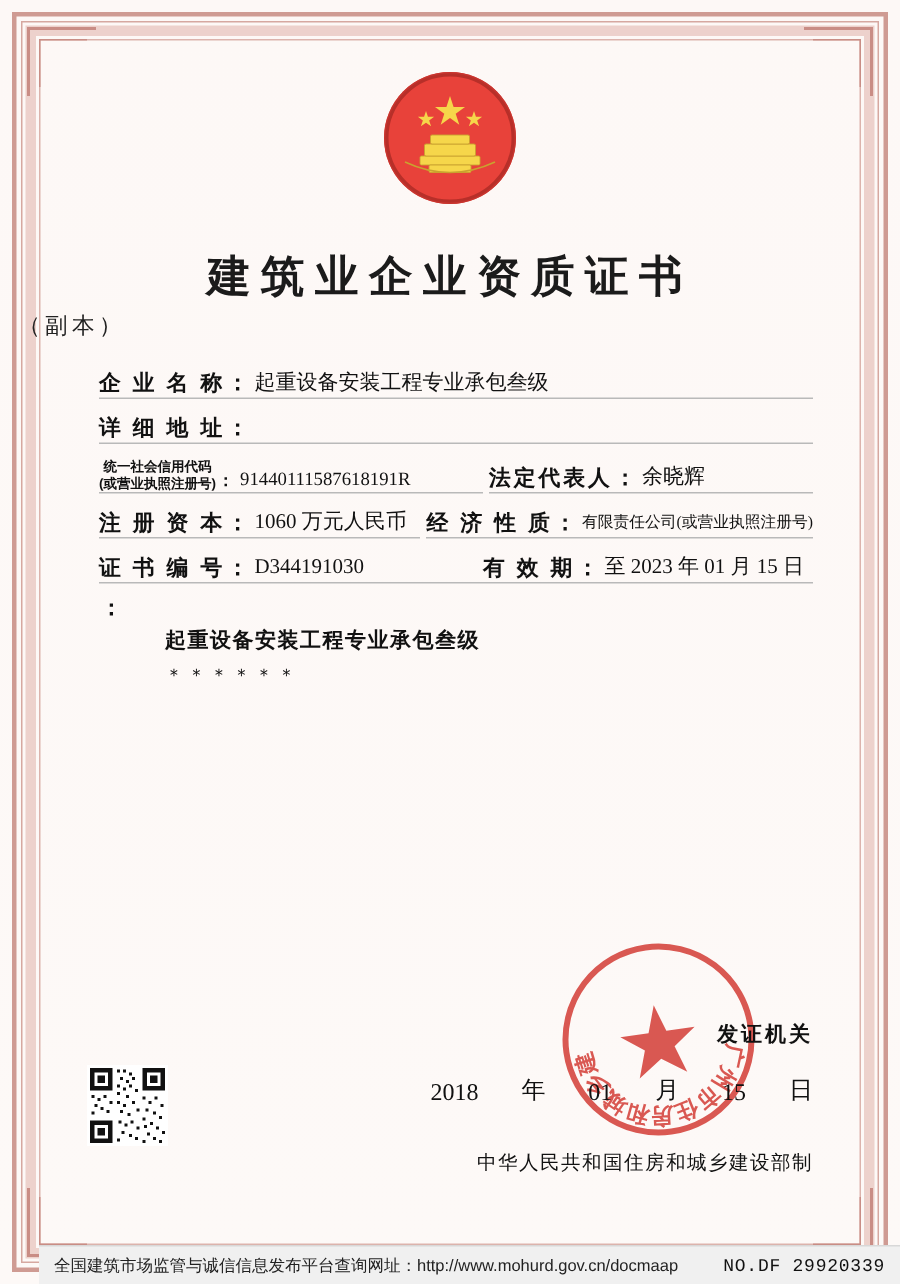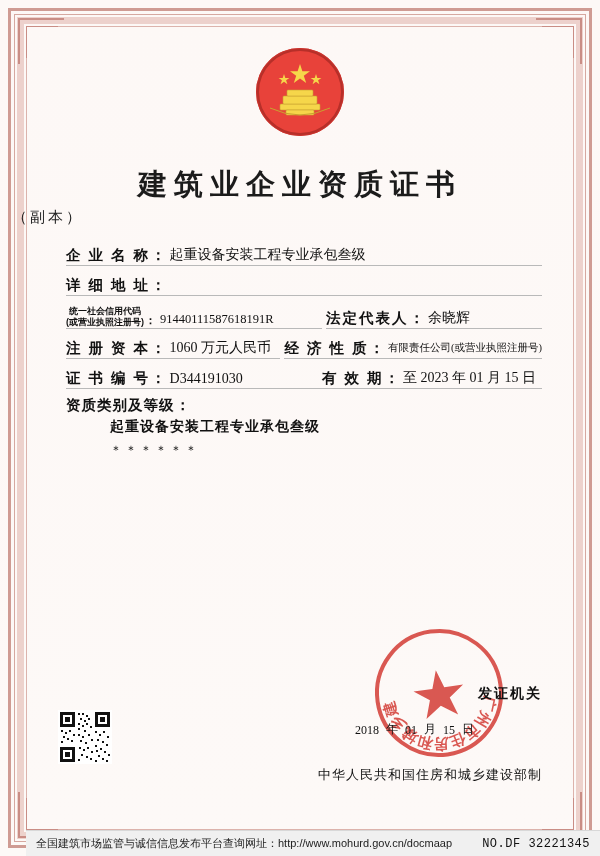--- a/index.html
+++ b/index.html
@@ -170,24 +170,24 @@
   .issue-row{
     font-family:"Liberation Sans", sans-serif;
     font-weight:bold;
     font-size:14px;
     color:#111;
     letter-spacing:2px;
   }
   .date-row{
     margin-top:18px;
     font-family:"Liberation Serif", serif;
-    font-size:12px;
+    font-size:16px;
     color:#111;
     display:flex;
-    justify-content:center;
+    justify-content:space-between;
     align-items:flex-end;
     gap:2px;
   }
   .date-row .num{margin:0 5px;}
   .dept{
     position:absolute;right:58px;bottom:72px;
     font-family:"Liberation Sans", sans-serif;
     font-size:13px;
     color:#111;
     letter-spacing:1px;
@@ -316,21 +316,20 @@
       </div>
       <div class="col-right" style="margin-left:0;">
         <span class="lbl">有 效 期</span>
         <span class="colon">：</span>
         <span class="val">至 2023 年 01 月 15 日</span>
         <span class="line"></span>
       </div>
     </div>
 
     <div class="row" style="min-height:24px;">
-      <span class="lbl" style="letter-spacing:1px;">资质类别及等级</span>
       <span class="colon">：</span>
     </div>
 
   </div>
 
   <div class="grade-block">
     <div class="grade-item">起重设备安装工程专业承包叁级</div>
     <div class="stars">＊＊＊＊＊＊</div>
   </div>
 
@@ -425,16 +424,16 @@
       <span>月</span>
       <span class="num">15</span>
       <span>日</span>
     </div>
   </div>
 
   <div class="dept">中华人民共和国住房和城乡建设部制</div>
 
   <div class="footer">
     <div class="left">全国建筑市场监管与诚信信息发布平台查询网址：http://www.mohurd.gov.cn/docmaap</div>
-    <div class="right">NO.DF  32221345</div>
+    <div class="right">NO.DF  29920339</div>
   </div>
 
 </div>
 
 </body></html>

